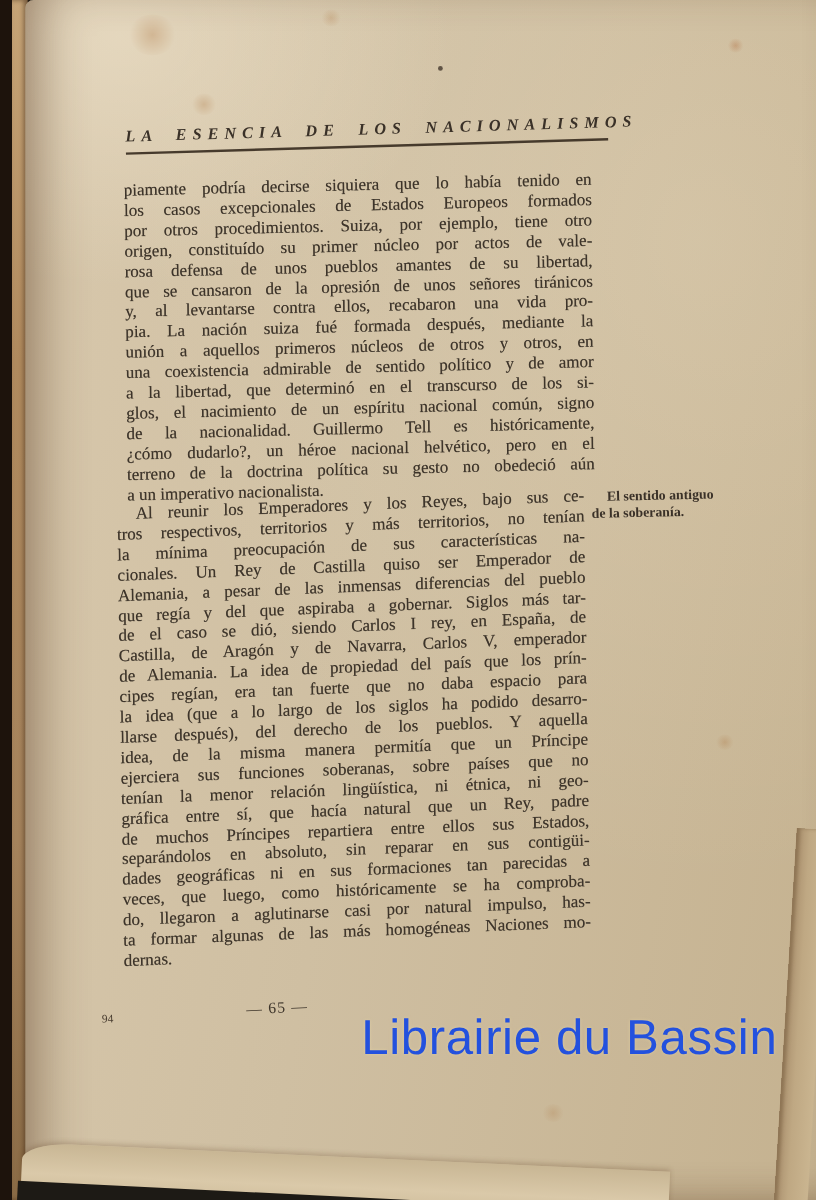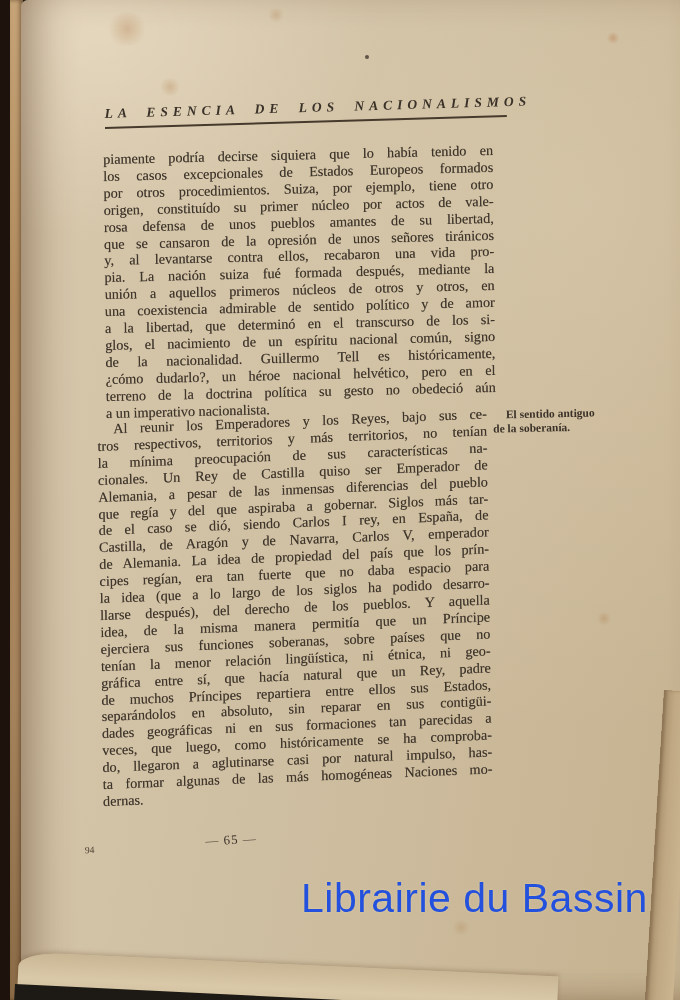--- a/index.html
+++ b/index.html
@@ -34,21 +34,21 @@
   .line-last{text-align-last:left;}
   .line-indent{text-indent:16px;}
   .margin-note{position:absolute;left:472px;top:407px;width:150px;font-weight:bold;
          font-size:11.5px;line-height:13.5px;color:#3a3128;transform:rotate(-1.2deg);}
   .margin-note .mn1{display:block;padding-left:13px;}
   .margin-note .mn2{display:block;}
   .page-number{position:absolute;left:178px;top:832px;width:64px;text-align:center;
          font-size:13px;letter-spacing:1px;color:#3d342a;transform:rotate(-3deg);}
   .corner-number{position:absolute;left:64px;top:845px;font-size:9.5px;color:#4a3e31;
          transform:rotate(-2deg);}
-  .watermark{position:absolute;left:280px;top:875px;white-space:nowrap;
+  .watermark{position:absolute;left:280px;top:841px;white-space:nowrap;
          font-family:"Liberation Sans",sans-serif;font-size:41px;font-weight:400;
          letter-spacing:.5px;color:#2351de;text-shadow:0 0 3px rgba(255,236,170,.35);}
   .curl{position:absolute;left:-2px;top:952px;width:540px;height:46px;
          transform:rotate(2.6deg);transform-origin:left top;
          background:linear-gradient(to bottom,#c8b694,#dac9a9 55%,#cdbb99);
          box-shadow:0 -2px 4px rgba(95,65,35,.25);border-top-left-radius:40px 14px;}
   .bottom-dark{position:absolute;left:-6px;top:984px;width:540px;height:80px;
          transform:rotate(2.8deg);transform-origin:left top;background:#1d1a15;}
   .right-edge{position:absolute;right:-12px;top:690px;width:28px;height:340px;
          transform:rotate(3.5deg);transform-origin:top left;

